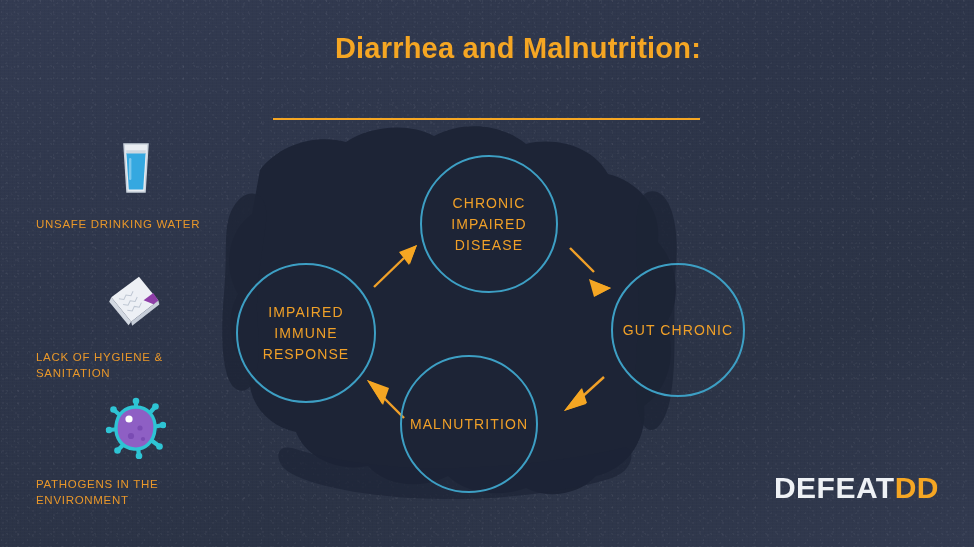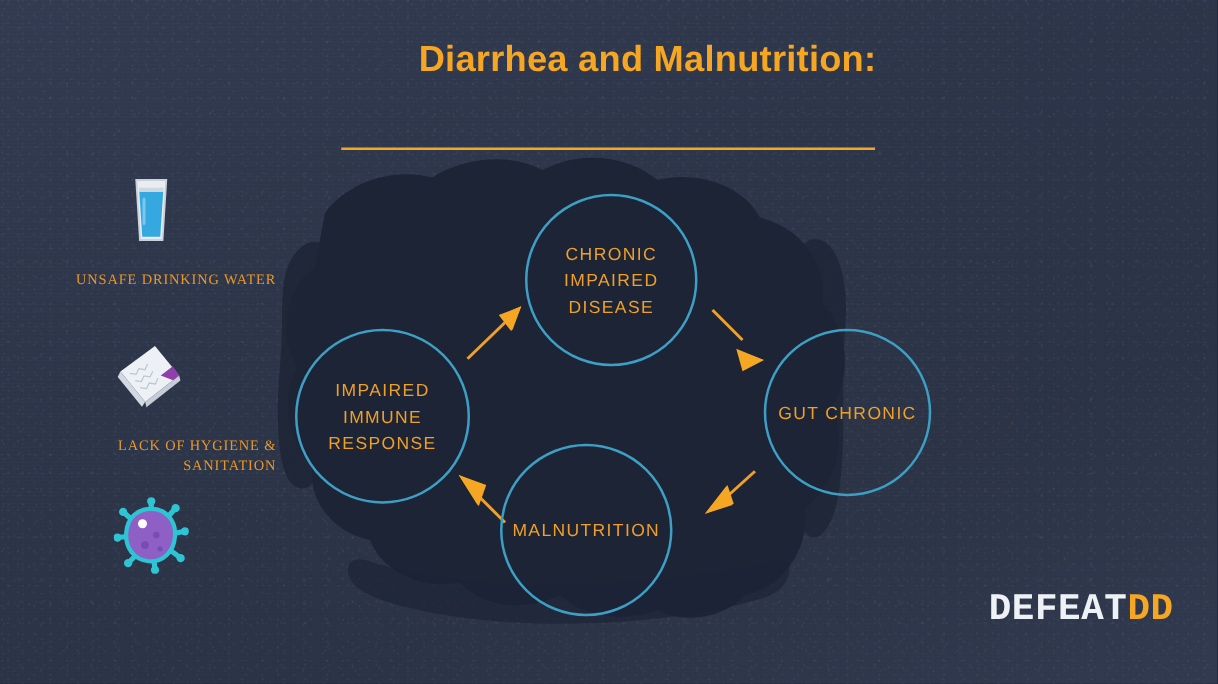--- a/index.html
+++ b/index.html
@@ -24,40 +24,40 @@
   #brush{position:absolute;left:196px;top:118px;width:520px;height:382px;pointer-events:none;}
 
   
   #title{position:absolute;left:0;top:30px;width:974px;text-align:center;padding-left:31px;}
   #title .line{
     color:#f5a623;font-weight:bold;font-size:29px;letter-spacing:.2px;line-height:36px;
   }
   #rule{position:absolute;left:273px;top:118px;width:427px;height:2px;background:#f5a623;}
 
   
-  .factor{position:absolute;width:200px;left:21px;text-align:right;font-family:Liberation Serif, serif;}
+  .factor{position:absolute;width:200px;left:36px;text-align:left;}
   .factor .ico{height:72px;display:flex;align-items:center;justify-content:center;}
   .factor .lbl{
     color:#e8972a;font-size:11.5px;letter-spacing:.7px;line-height:16px;margin-top:12px;
   }
   #factor0{top:132px;}
   #factor1{top:265px;}
   #factor2{top:392px;}
 
   
   #cycle{position:absolute;left:0;top:0;width:974px;height:547px;}
   .node{position:absolute;border:2px solid #3d9fc4;border-radius:50%;
         display:flex;align-items:center;justify-content:center;text-align:center;}
   .node .t{color:#f0a028;font-size:14px;letter-spacing:1.1px;line-height:21px;padding:0 8px;}
   #node-cdd{left:420px;top:155px;width:134px;height:134px;}
   #node-gut{left:611px;top:263px;width:130px;height:130px;}
   #node-mal{left:400px;top:355px;width:134px;height:134px;}
   #node-imm{left:236px;top:263px;width:136px;height:136px;}
 
-  #defeatdd{position:absolute;right:35px;bottom:42px;font-size:30px;font-weight:bold;letter-spacing:.5px;font-family:Liberation Mono, monospace;}
+  #defeatdd{position:absolute;right:35px;bottom:42px;font-size:30px;font-weight:bold;letter-spacing:.5px;}
   #defeatdd .w{color:#eef1f5;}
   #defeatdd .o{color:#f5a623;}
 </style>
 </head>
 <body>
 
 <div id="stage">
 
   <div id="noise"></div>
 
@@ -134,20 +134,21 @@
           <circle cx="3" cy="33" r="3.3"></circle>
             <circle cx="7.5" cy="12.5" r="3.3"></circle>
         </g>
         <path d="M30,10 C42,10 50,20 49,32 C48,45 39,53 28,52 C16,51 9,41 10,29 C11,17 19,10 30,10 Z" fill="#8e5fc4" stroke="#2ec4d4" stroke-width="3.4"></path>
         <circle cx="23" cy="22" r="3.6" fill="#ffffff"></circle>
         <circle cx="34" cy="31" r="2.6" fill="#7a4bb3"></circle>
         <circle cx="25" cy="39" r="3.1" fill="#7a4bb3"></circle>
         <circle cx="37" cy="42" r="2.1" fill="#7a4bb3"></circle>
       </svg>
     </div>
+    <div class="lbl">PATHOGENS IN THE ENVIRONMENT</div>
   </div>
 
   <svg id="cycle" viewBox="0 0 974 547">
     <g stroke="#f0a028" stroke-width="2.4" fill="#f5a623">
 
       <g>
         <line x1="374" y1="287" x2="404" y2="258"></line>
         <path d="M417,245 L400,253 L410,264 Z" stroke="none"></path>
         <path d="M417,245 L399,252 L409,265 Z" stroke="none"></path>
       </g>

